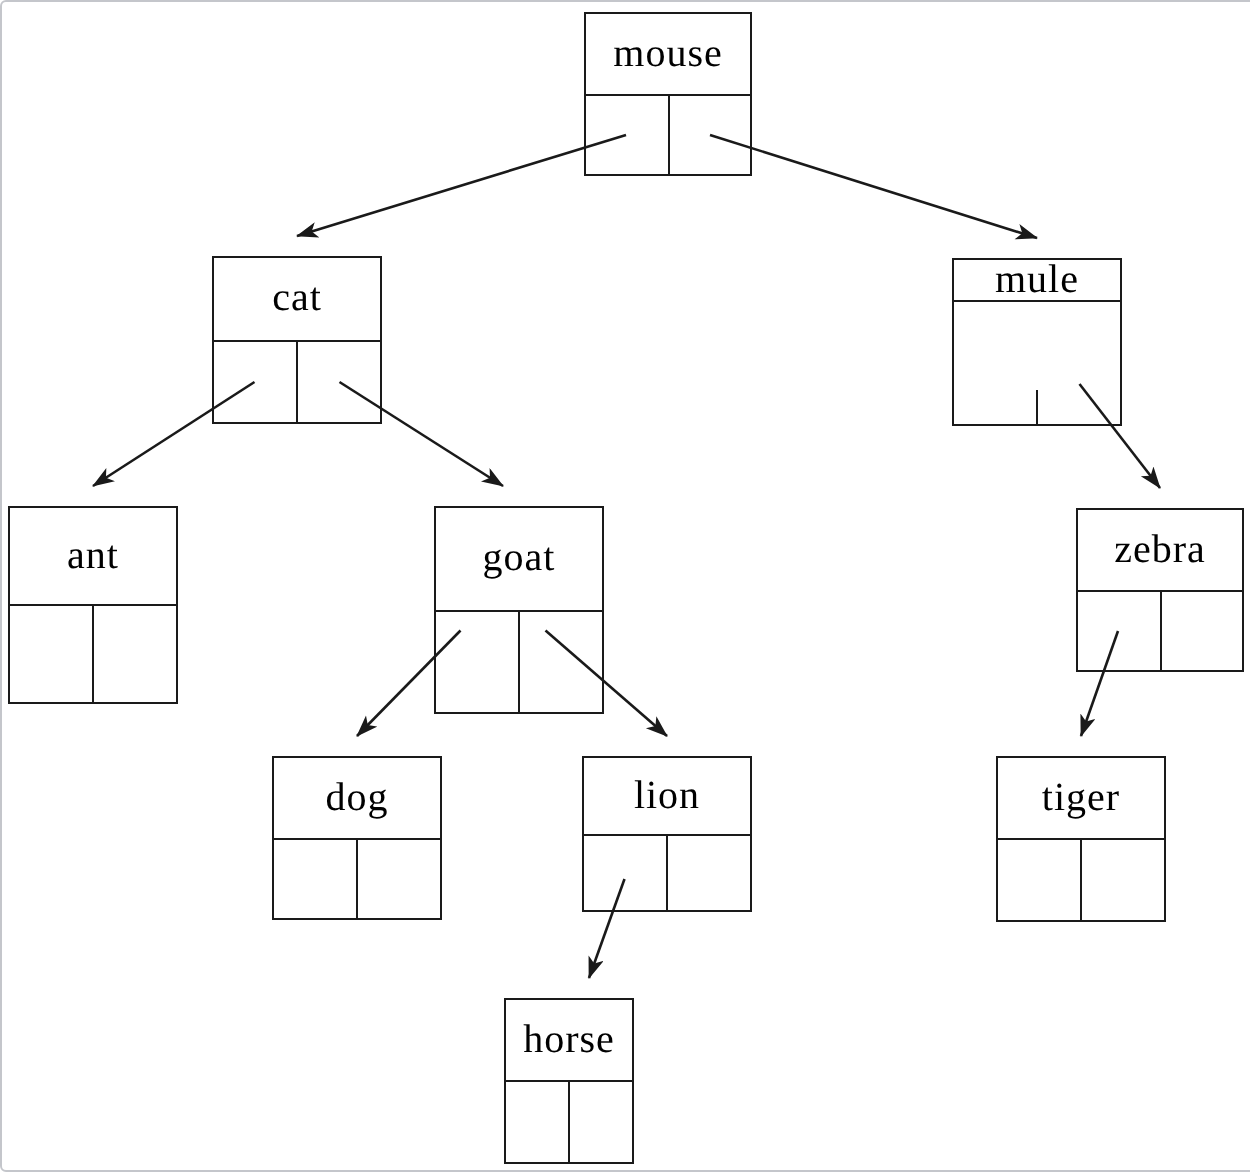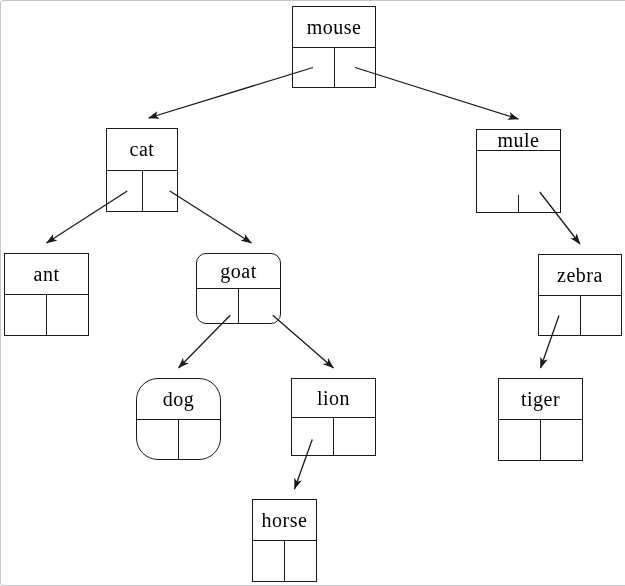--- a/index.html
+++ b/index.html
@@ -62,61 +62,61 @@
 <div class="canvas">
 
   <div class="node" style="left: 291px; top: 5px; width: 84px; height: 82px;">
     <div class="node-label">mouse</div>
     <div class="node-cells">
       <div class="cell left"></div>
       <div class="cell right"></div>
     </div>
   </div>
 
-  <div class="node" style="left: 105px; top: 127px; width: 72px; height: 84px;">
+  <div class="node" style="left: 105px; top: 127px; width: 85px; height: 84px;">
     <div class="node-label">cat</div>
     <div class="node-cells">
       <div class="cell left"></div>
       <div class="cell right"></div>
     </div>
   </div>
 
   <div class="node" style="left: 475px; top: 128px; width: 85px; height: 84px; gap: 44px;">
     <div class="node-label">mule</div>
     <div class="node-cells">
       <div class="cell left"></div>
       <div class="cell right"></div>
     </div>
   </div>
 
-  <div class="node" style="left: 3px; top: 252px; width: 85px; height: 83px;">
+  <div class="node" style="left: 3px; top: 252px; width: 85px; height: 99px;">
     <div class="node-label">ant</div>
     <div class="node-cells">
       <div class="cell left"></div>
       <div class="cell right"></div>
     </div>
   </div>
 
-  <div class="node" style="left: 195px; top: 252px; width: 85px; height: 71px; border-radius: 10px;">
+  <div class="node" style="left: 216px; top: 252px; width: 85px; height: 104px;">
     <div class="node-label">goat</div>
     <div class="node-cells">
       <div class="cell left"></div>
       <div class="cell right"></div>
     </div>
   </div>
 
   <div class="node" style="left: 537px; top: 253px; width: 84px; height: 82px; justify-content: space-between;">
     <div class="node-label">zebra</div>
     <div class="node-cells">
       <div class="cell left"></div>
       <div class="cell right"></div>
     </div>
   </div>
 
-  <div class="node" style="left: 135px; top: 377px; width: 85px; height: 82px; border-radius: 22px;">
+  <div class="node" style="left: 135px; top: 377px; width: 85px; height: 82px;">
     <div class="node-label">dog</div>
     <div class="node-cells">
       <div class="cell left"></div>
       <div class="cell right"></div>
     </div>
   </div>
 
   <div class="node" style="left: 290px; top: 377px; width: 85px; height: 78px;">
     <div class="node-label">lion</div>
     <div class="node-cells">

